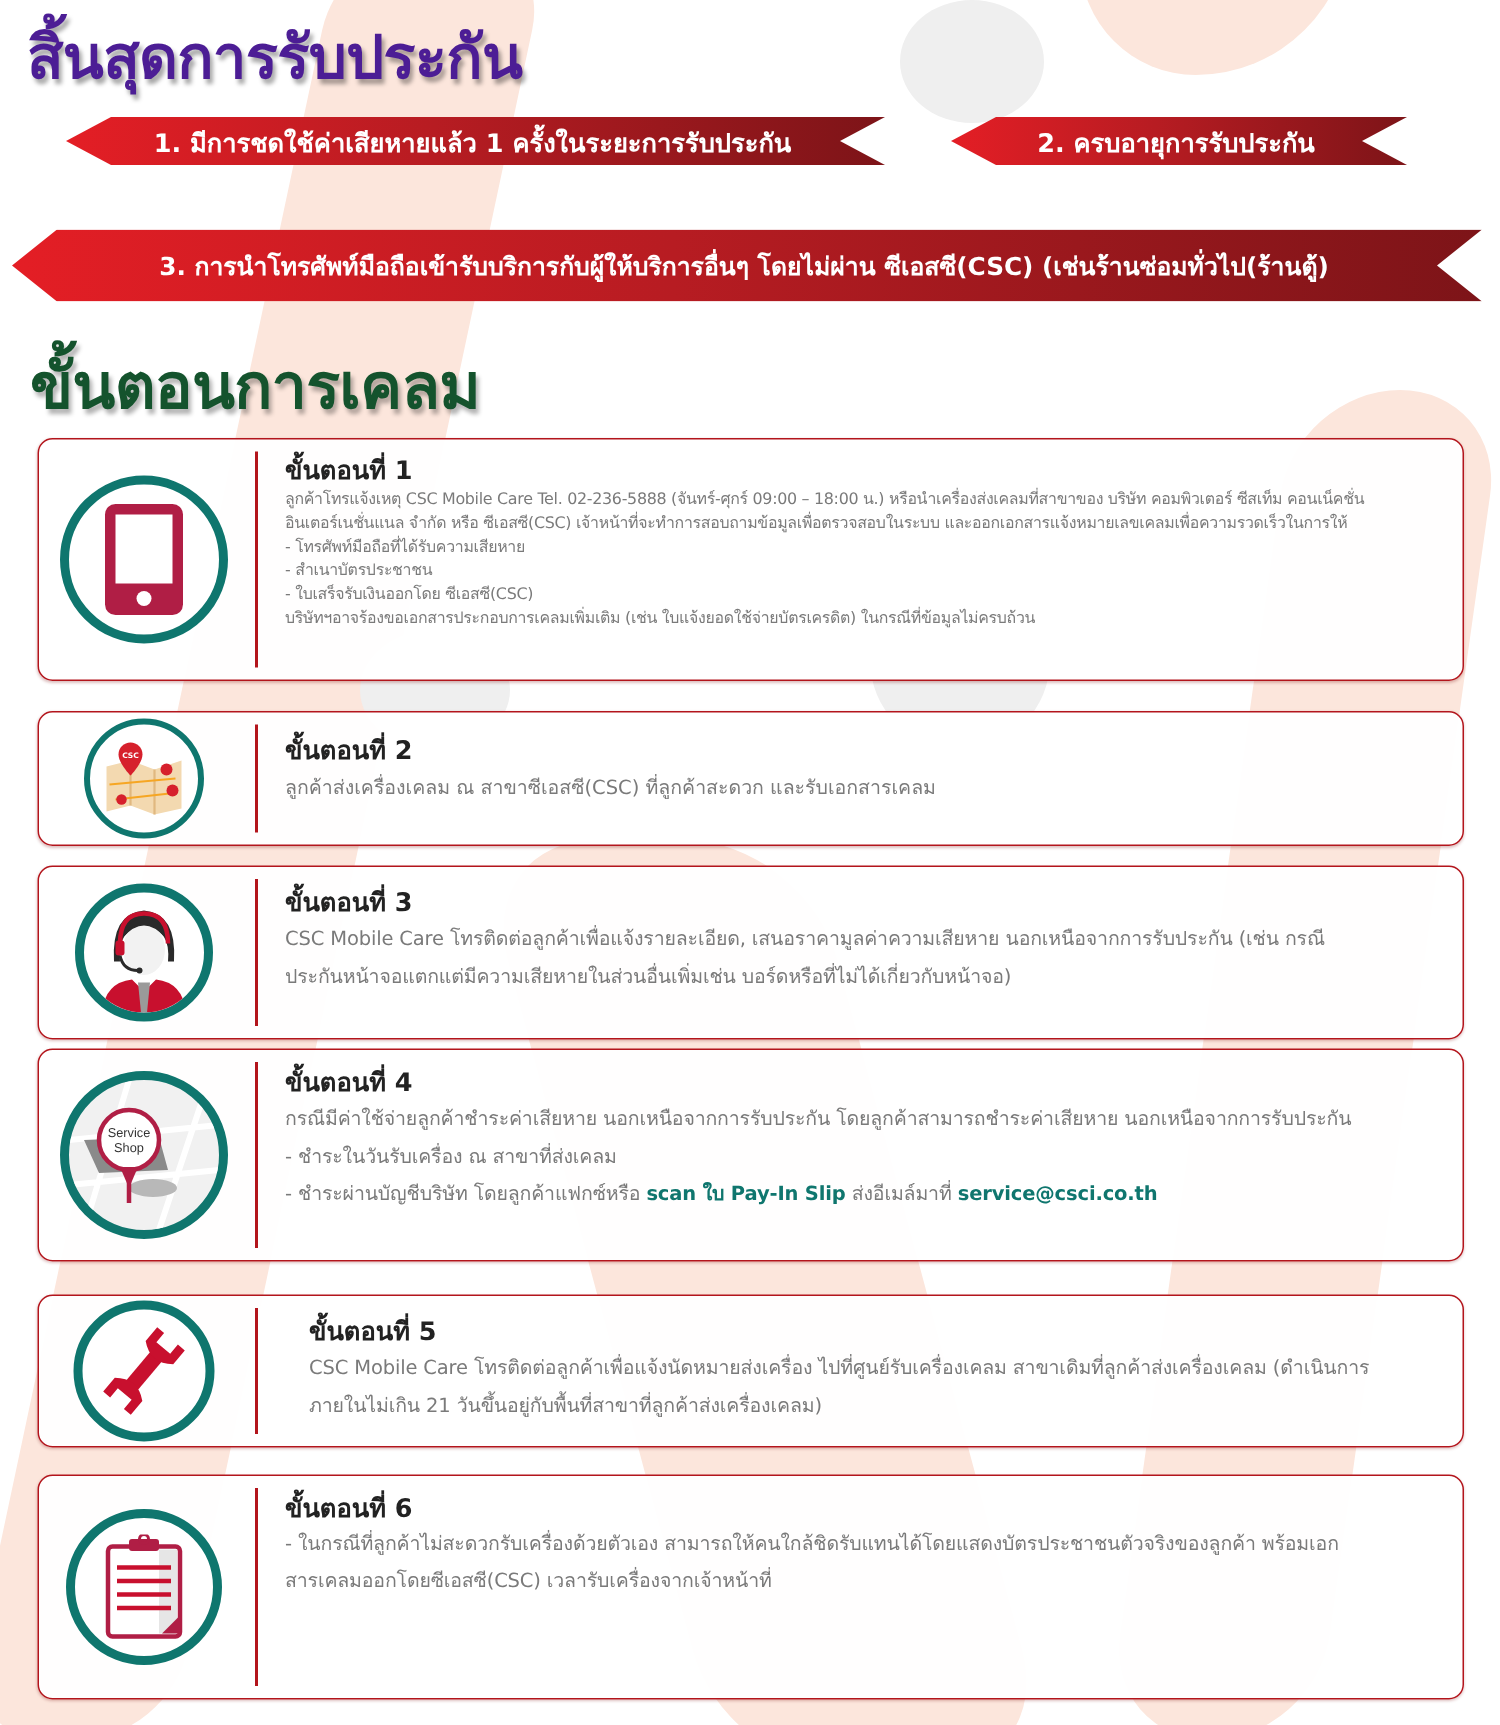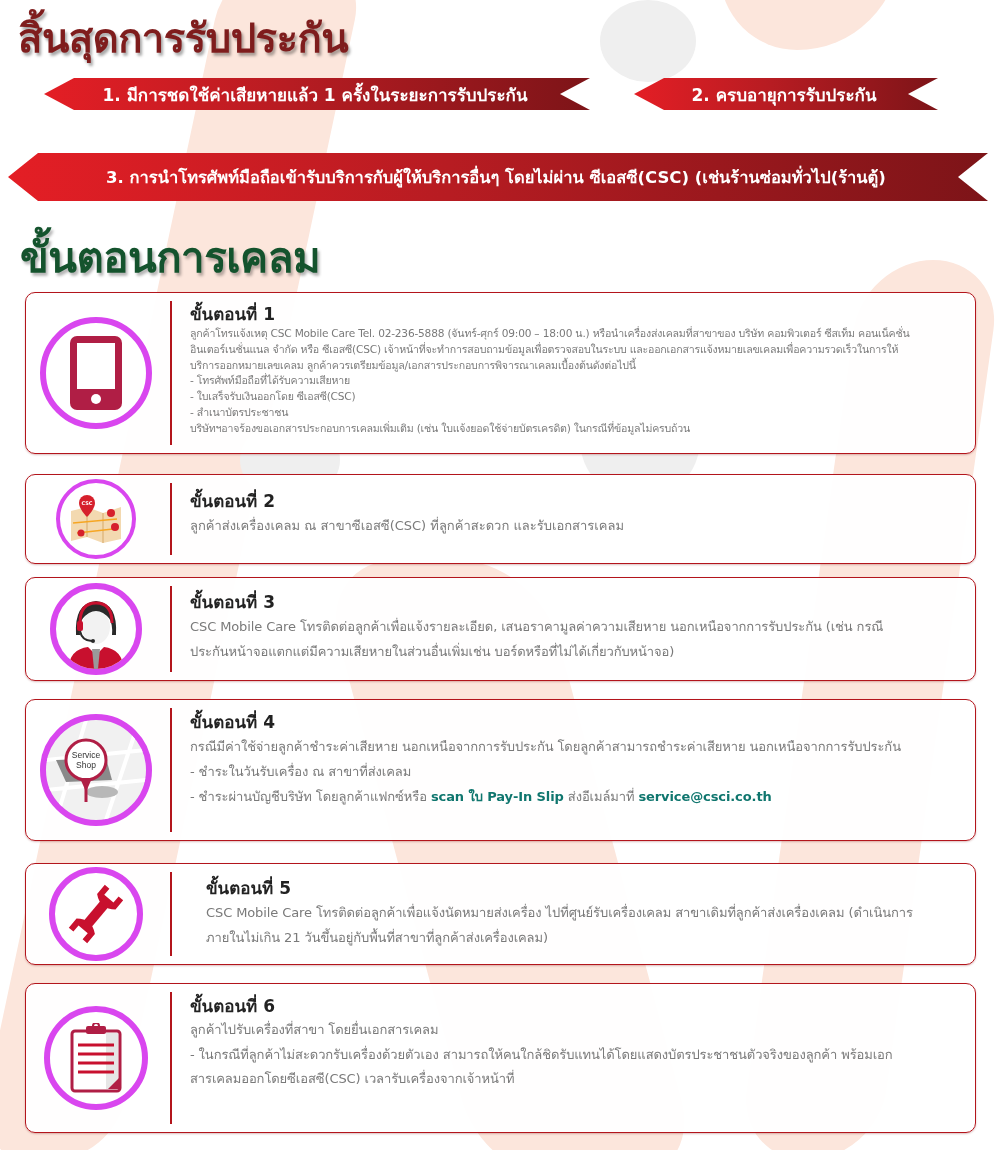--- a/index.html
+++ b/index.html
@@ -8,21 +8,21 @@
 
   
   .bg { position: absolute; pointer-events: none; z-index: 0; }
   .bg-peach { background: #fce6dc; }
   .bg-gray { background: #efefef; border-radius: 50%; }
 
   .layer { position: relative; z-index: 1; }
 
   .title-main {
     position: absolute; left: 18px; top: 6px;
-    font-size: 40px; font-weight: bold; color: #7f1d1d;
+    font-size: 40px; font-weight: bold; color: #4c1d95;
     letter-spacing: -0.5px;
     text-shadow: 2px 3px 3px rgba(0,0,0,0.35);
   }
   .title-claim {
     position: absolute; left: 20px; top: 224px;
     font-size: 42px; font-weight: bold; color: #14532d;
     letter-spacing: -0.5px;
     text-shadow: 2px 3px 3px rgba(0,0,0,0.3);
   }
 
@@ -53,21 +53,21 @@
   .card .divider {
     position: absolute; left: 144px; top: 8px; bottom: 8px; width: 2px; background: #b3151c;
   }
   .card .content { position: absolute; left: 164px; right: 12px; top: 9px; }
   .card .step-title { font-size: 17px; font-weight: bold; color: #222; line-height: 24px; }
   .card .step-body { color: #7a7a7a; }
   .card .step-body div { white-space: nowrap; }
   .bold-dark { color: #0f766e; font-weight: bold; }
 
   .ring {
-    border-radius: 50%; border: 6px solid #d946ef; background: #fff;
+    border-radius: 50%; border: 6px solid #0f766e; background: #fff;
     display: flex; align-items: center; justify-content: center; overflow: hidden;
   }
 </style>
 </head>
 <body>
 
 <div class="bg bg-peach" style="left:100px;top:-40px;width:140px;height:1200px;transform:skewX(-12deg);border-radius:60px;"></div>
 <div class="bg bg-peach" style="left:720px;top:-60px;width:180px;height:110px;border-radius:0 0 120px 90px;"></div>
 <div class="bg bg-peach" style="left:400px;top:560px;width:220px;height:620px;transform:skewX(15deg);border-radius:80px;"></div>
 <div class="bg bg-peach" style="left:800px;top:260px;width:140px;height:900px;transform:skewX(-8deg);border-radius:80px;"></div>
@@ -94,24 +94,23 @@
           <circle cx="28" cy="65" r="5" fill="#ffffff"></circle>
         </svg>
       </div>
     </div>
     <div class="divider"></div>
     <div class="content">
       <div class="step-title">ขั้นตอนที่ 1</div>
       <div class="step-body" style="font-size:10.6px;line-height:15.8px;letter-spacing:-0.2px;">
         <div>ลูกค้าโทรแจ้งเหตุ CSC Mobile Care Tel. 02-236-5888 (จันทร์-ศุกร์ 09:00 – 18:00 น.) หรือนำเครื่องส่งเคลมที่สาขาของ บริษัท คอมพิวเตอร์ ซีสเท็ม คอนเน็คชั่น</div>
         <div>อินเตอร์เนชั่นแนล จำกัด หรือ ซีเอสซี(CSC) เจ้าหน้าที่จะทำการสอบถามข้อมูลเพื่อตรวจสอบในระบบ และออกเอกสารแจ้งหมายเลขเคลมเพื่อความรวดเร็วในการให้</div>
-        <div>บริการออกหมายเลขเคลม ลูกค้าควรเตรียมข้อมูล/เอกสารประกอบการพิจารณาเคลมเบื้องต้นดังต่อไปนี้</div>
         <div>- โทรศัพท์มือถือที่ได้รับความเสียหาย</div>
+        <div>- สำเนาบัตรประชาชน</div>
         <div>- ใบเสร็จรับเงินออกโดย ซีเอสซี(CSC)</div>
-        <div>- สำเนาบัตรประชาชน</div>
         <div>บริษัทฯอาจร้องขอเอกสารประกอบการเคลมเพิ่มเติม (เช่น ใบแจ้งยอดใช้จ่ายบัตรเครดิต) ในกรณีที่ข้อมูลไม่ครบถ้วน</div>
       </div>
     </div>
   </div>
 
   <div class="card" style="top:474px;height:90px;">
     <div class="icon-wrap">
       <div class="ring" style="width:80px;height:80px;border-width:4px;">
         <svg width="58" height="52" viewBox="0 0 58 52">
           <polygon points="4,18 20,14 36,20 54,14 54,46 36,50 20,44 4,48" fill="#f3d9b0"></polygon>
@@ -128,21 +127,21 @@
     </div>
     <div class="divider"></div>
     <div class="content" style="top:14px;">
       <div class="step-title">ขั้นตอนที่ 2</div>
       <div class="step-body" style="font-size:13px;line-height:26px;">
         <div>ลูกค้าส่งเครื่องเคลม ณ สาขาซีเอสซี(CSC) ที่ลูกค้าสะดวก และรับเอกสารเคลม</div>
       </div>
     </div>
   </div>
 
-  <div class="card" style="top:577px;height:104px;">
+  <div class="card" style="top:577px;height:116px;">
     <div class="icon-wrap">
       <div class="ring" style="width:92px;height:92px;">
         <svg width="80" height="80" viewBox="0 0 80 80">
           <path d="M20,46 Q18,14 40,12 Q62,14 60,46 L56,46 Q58,24 40,22 Q22,24 24,46z" fill="#2a2a2a"></path>
           <ellipse cx="40" cy="38" rx="14" ry="17" fill="#f2f2f2"></ellipse>
           <path d="M26,30 Q40,14 54,30 Q52,18 40,17 Q28,18 26,30z" fill="#2a2a2a"></path>
           <path d="M24,34 Q24,14 40,14 Q56,14 56,34" stroke="#c8102e" stroke-width="3" fill="none"></path>
           <rect x="21" y="32" width="6" height="10" rx="2" fill="#c8102e"></rect>
           <path d="M24,42 Q26,52 36,52" stroke="#2a2a2a" stroke-width="2" fill="none"></path>
           <circle cx="37" cy="52" r="2" fill="#2a2a2a"></circle>
@@ -224,20 +223,19 @@
           <line x1="10" y1="31" x2="46" y2="31" stroke="#c8102e" stroke-width="3"></line>
           <line x1="10" y1="40" x2="46" y2="40" stroke="#c8102e" stroke-width="3"></line>
           <line x1="10" y1="49" x2="46" y2="49" stroke="#c8102e" stroke-width="3"></line>
         </svg>
       </div>
     </div>
     <div class="divider"></div>
     <div class="content" style="top:10px;">
       <div class="step-title">ขั้นตอนที่ 6</div>
       <div class="step-body" style="font-size:13px;line-height:24.5px;letter-spacing:-0.1px;">
-        <div>ลูกค้าไปรับเครื่องที่สาขา โดยยื่นเอกสารเคลม</div>
         <div>- ในกรณีที่ลูกค้าไม่สะดวกรับเครื่องด้วยตัวเอง สามารถให้คนใกล้ชิดรับแทนได้โดยแสดงบัตรประชาชนตัวจริงของลูกค้า พร้อมเอก</div>
         <div>สารเคลมออกโดยซีเอสซี(CSC)  เวลารับเครื่องจากเจ้าหน้าที่</div>
       </div>
     </div>
   </div>
 
 </div>
 
 </body></html>

